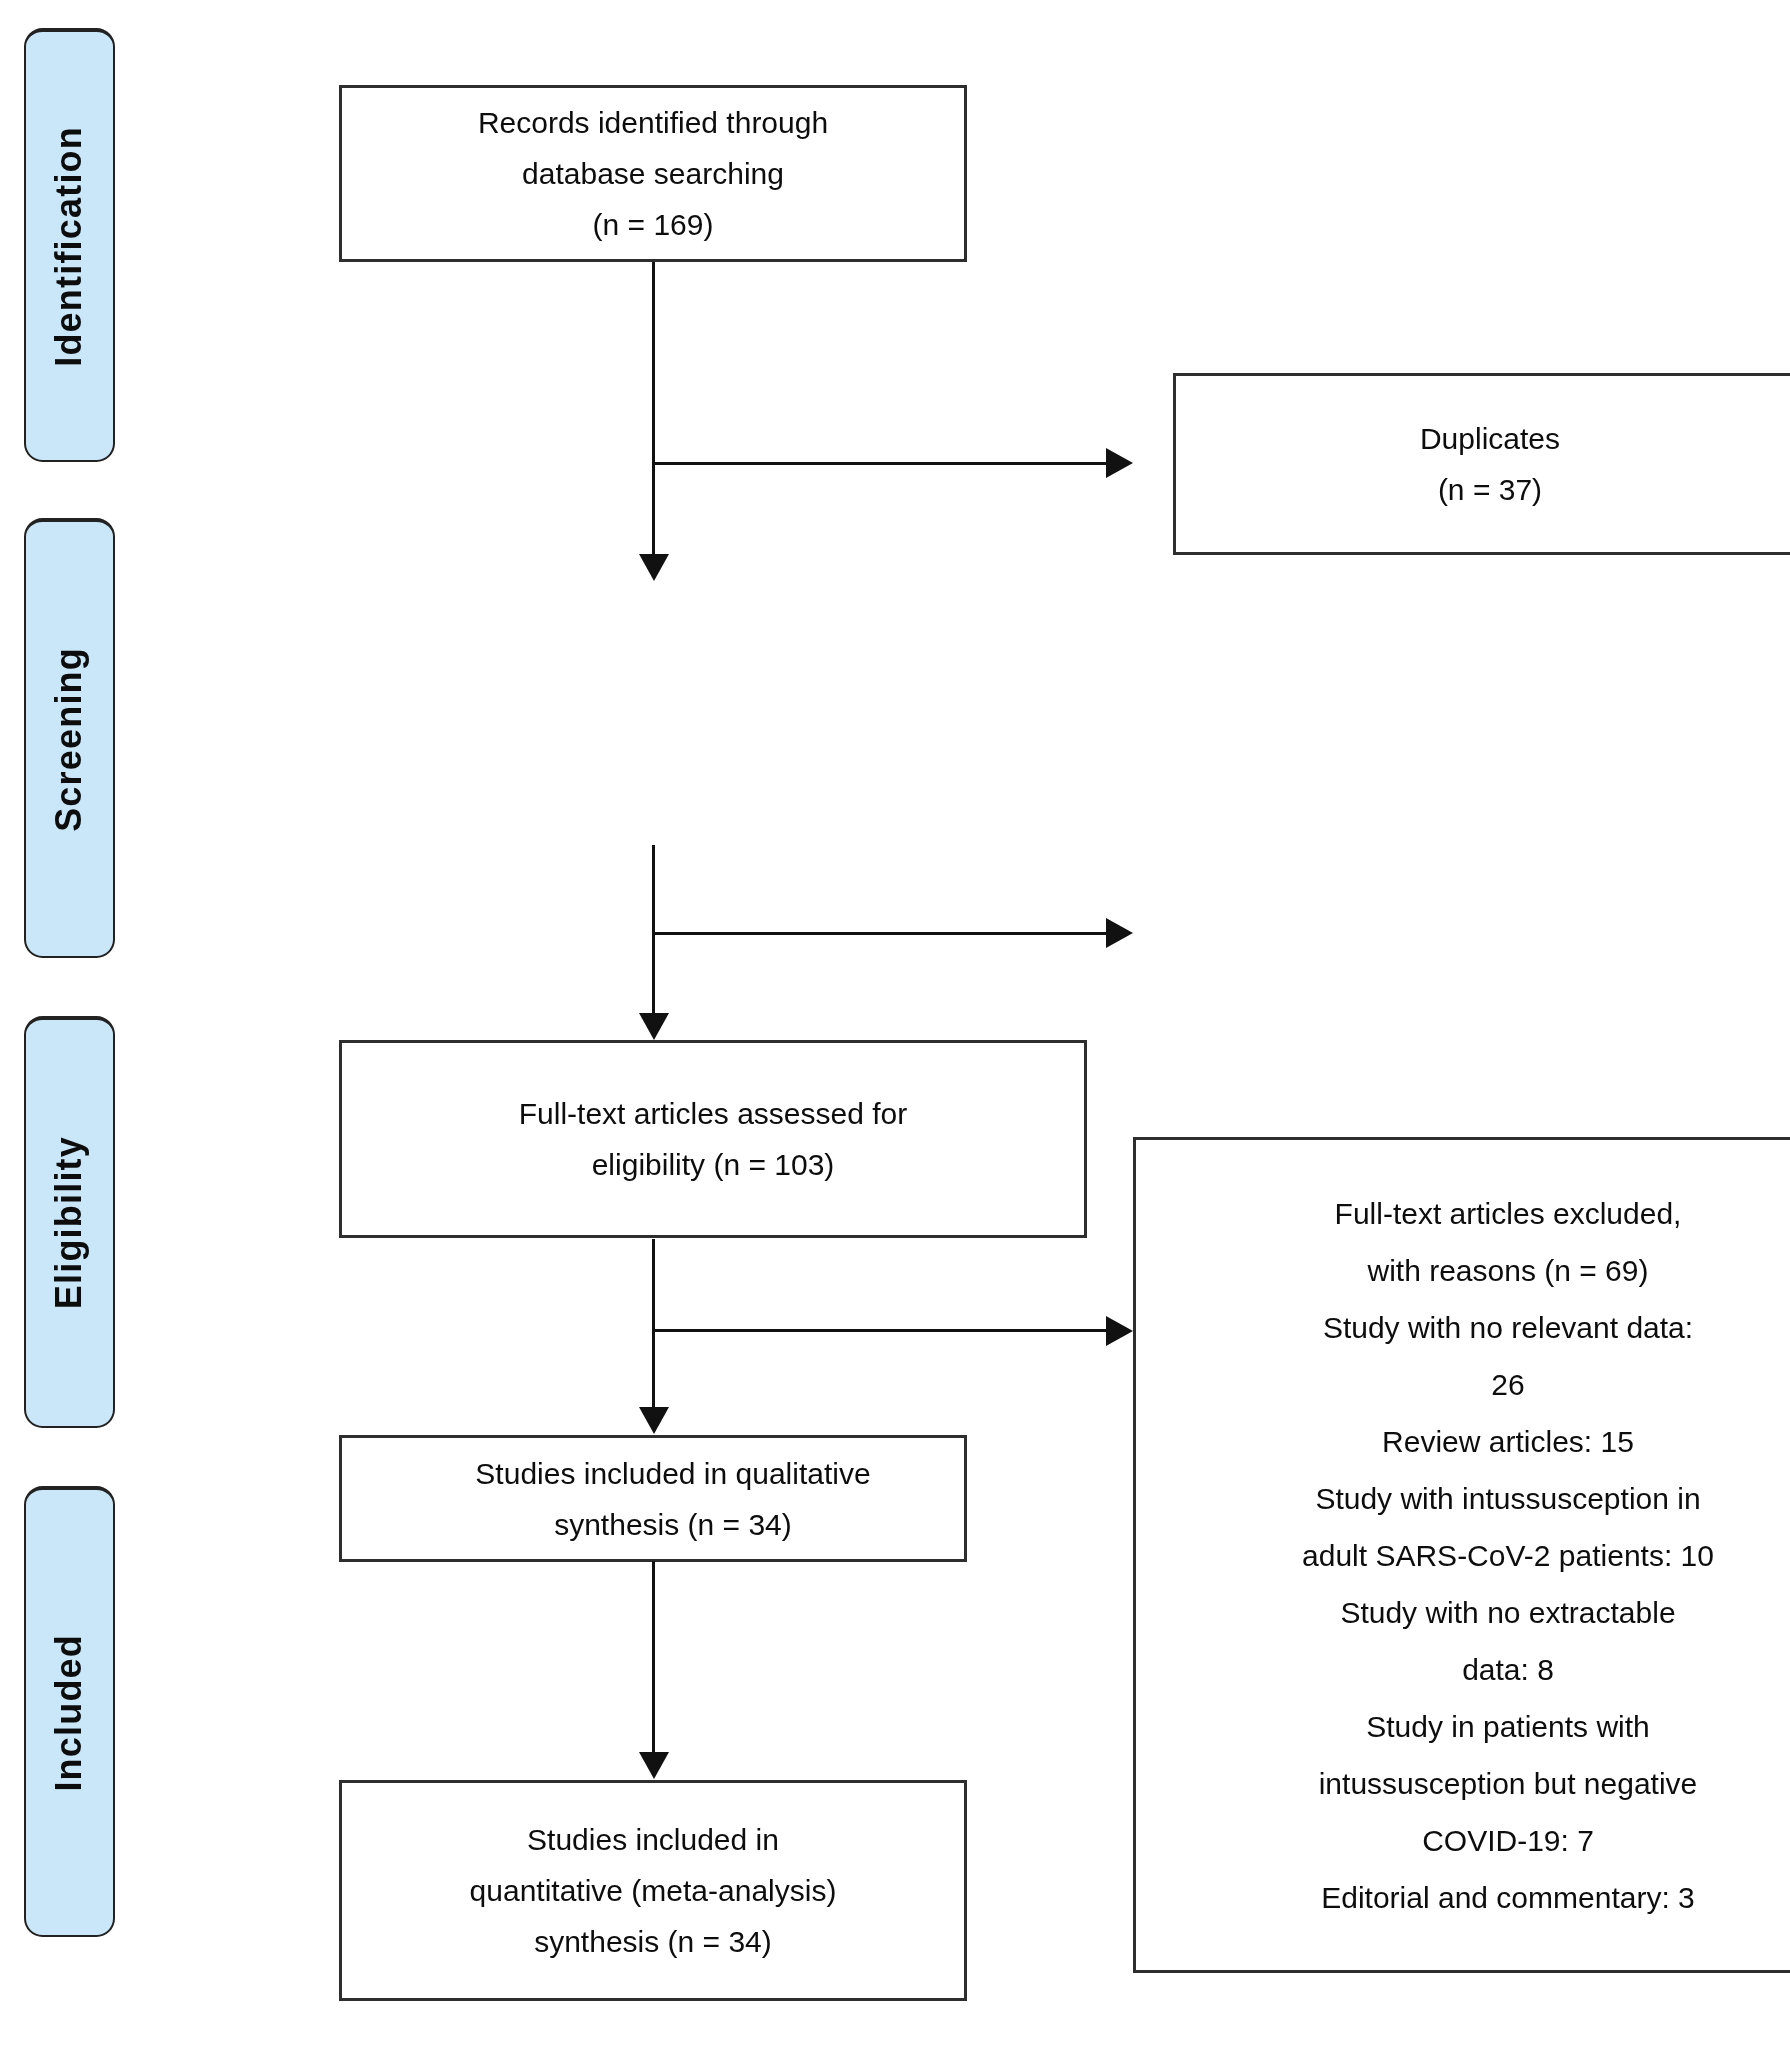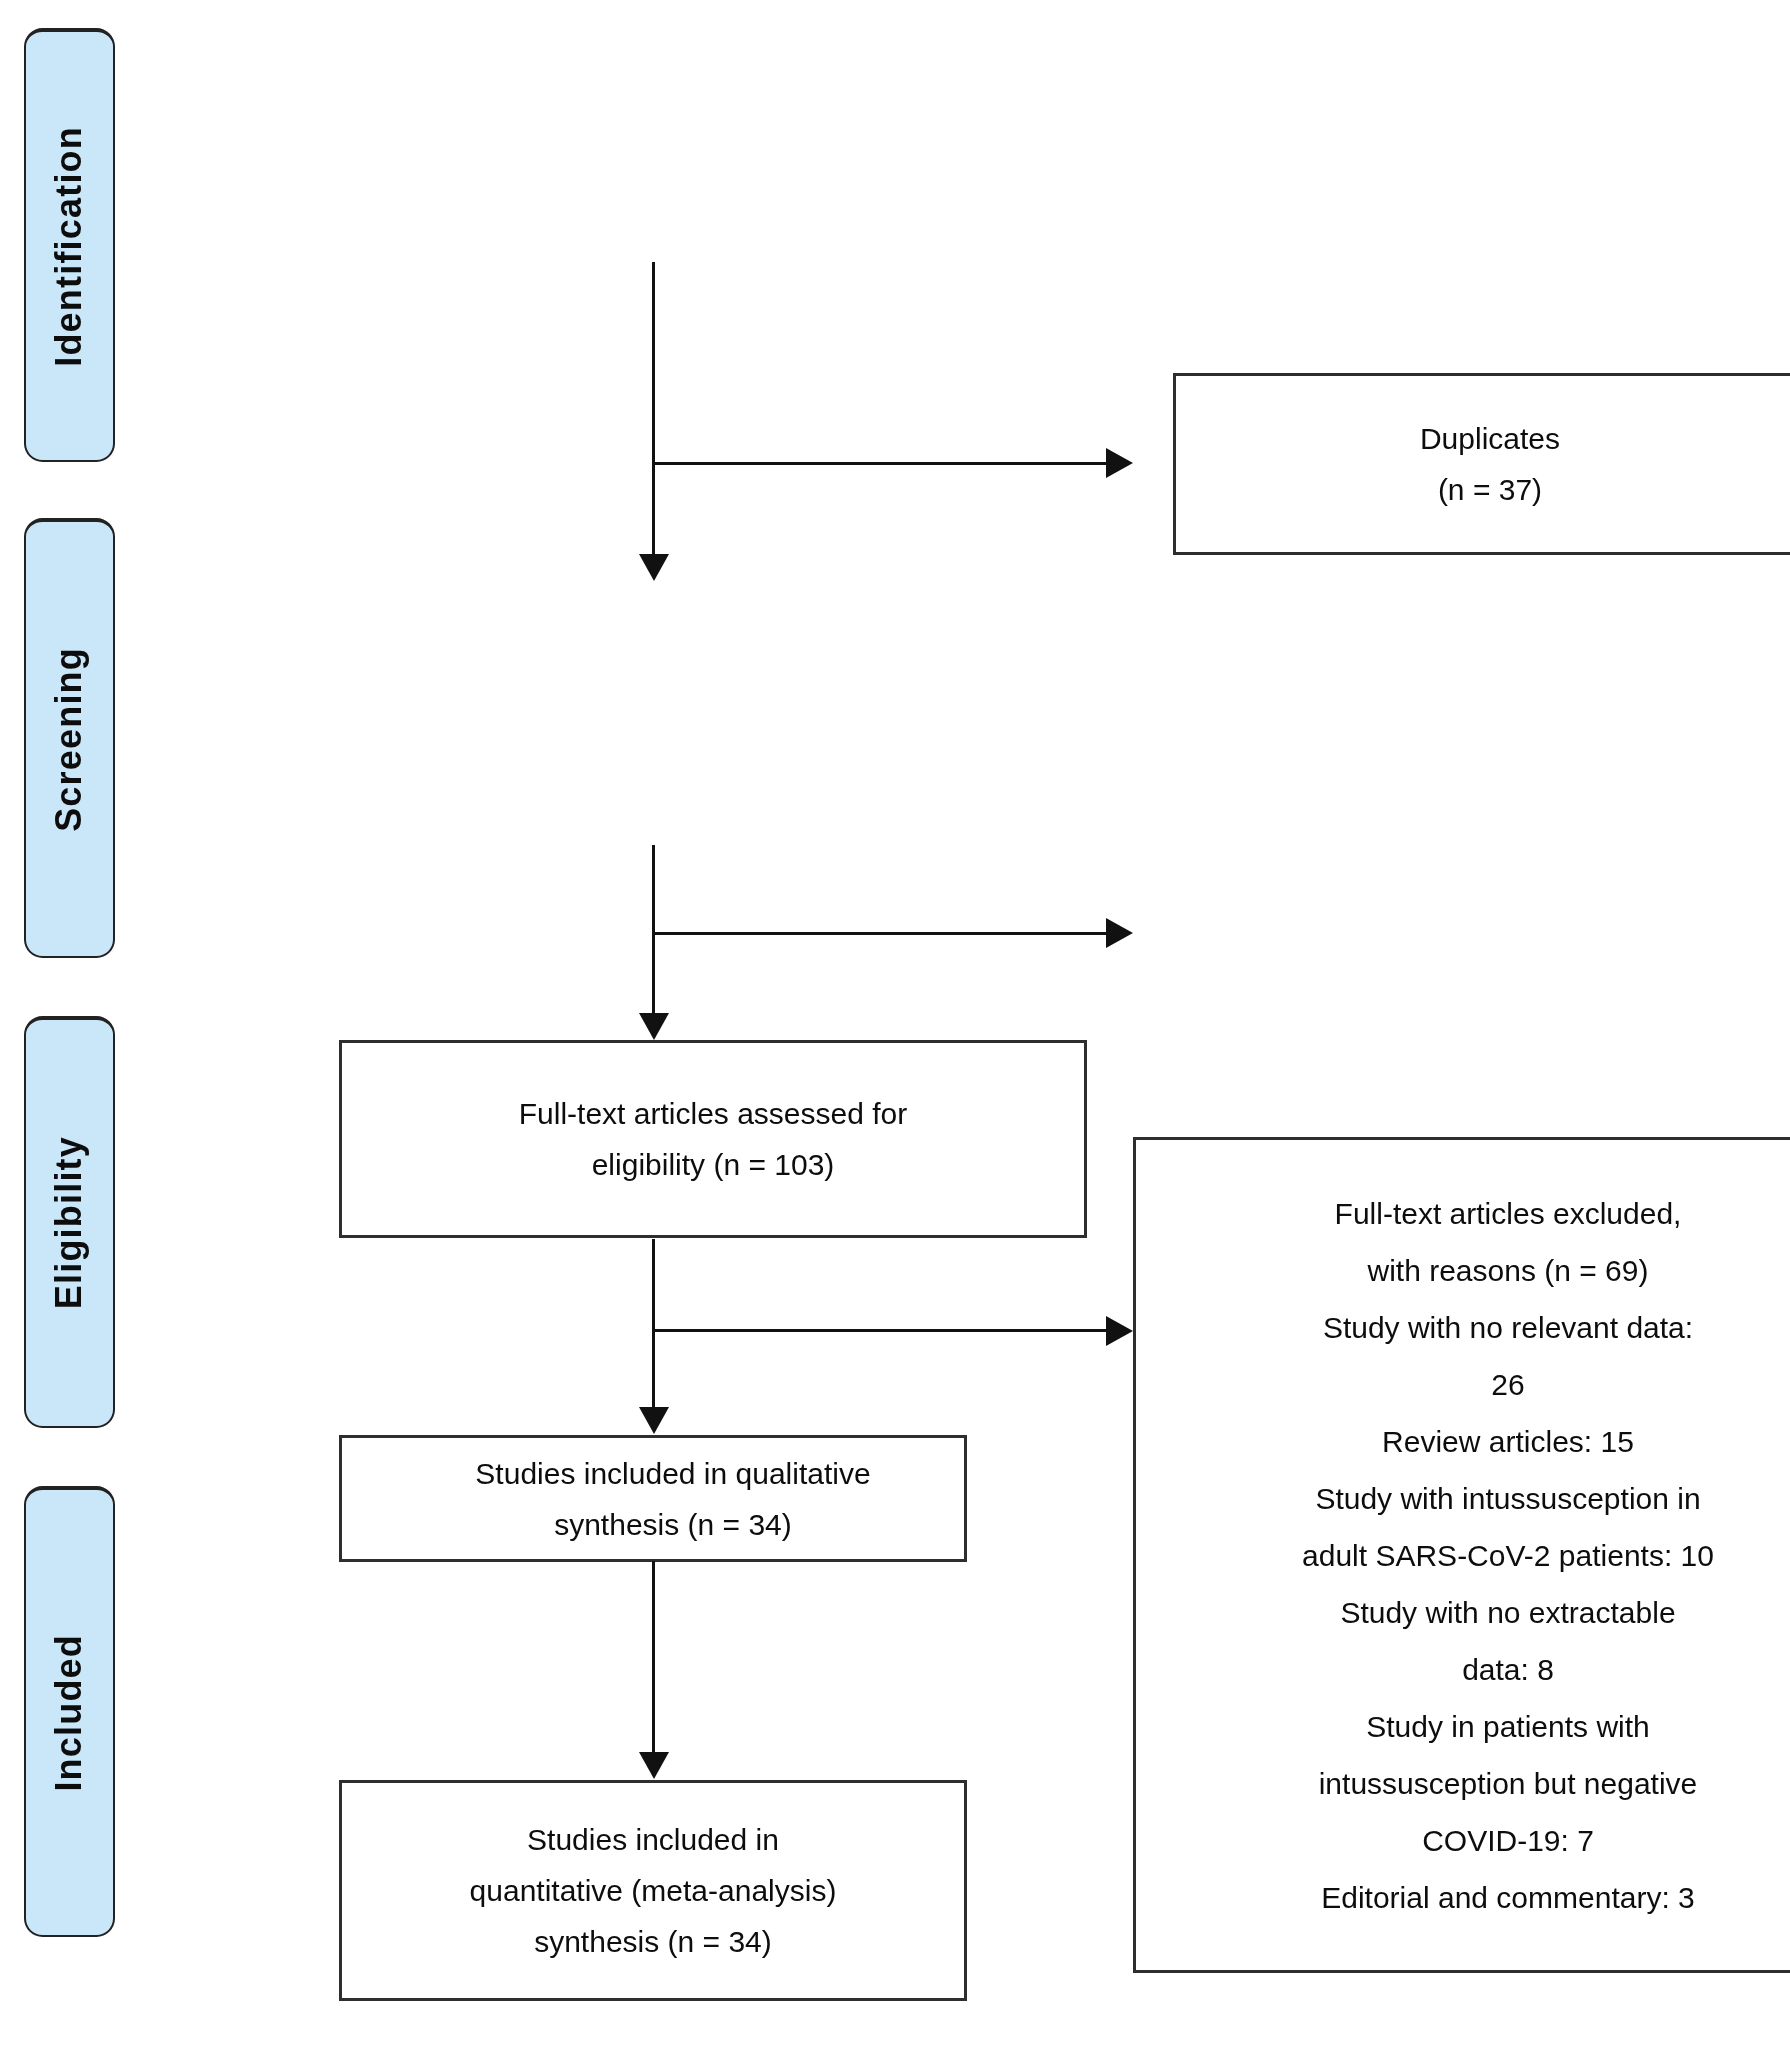--- a/index.html
+++ b/index.html
@@ -75,20 +75,25 @@
   <div class="stage-bar" style="top:518px; height:440px;">
     <span class="stage-label">Screening</span>
   </div>
   <div class="stage-bar" style="top:1016px; height:412px;">
     <span class="stage-label">Eligibility</span>
   </div>
   <div class="stage-bar" style="top:1486px; height:451px;">
     <span class="stage-label">Included</span>
   </div>
 
+  <div class="node" style="left:339px; top:85px; width:628px; height:177px;">
+    <span class="txt">Records identified through
+database searching
+(n = 169)</span>
+  </div>
   <div class="node" style="left:339px; top:1040px; width:748px; height:198px;">
     <span class="txt">Full-text articles assessed for
 eligibility (n = 103)</span>
   </div>
   <div class="node" style="left:339px; top:1435px; width:628px; height:127px;padding-left:40px;">
     <span class="txt">Studies included in qualitative
 synthesis (n = 34)</span>
   </div>
   <div class="node" style="left:339px; top:1780px; width:628px; height:221px;">
     <span class="txt">Studies included in

